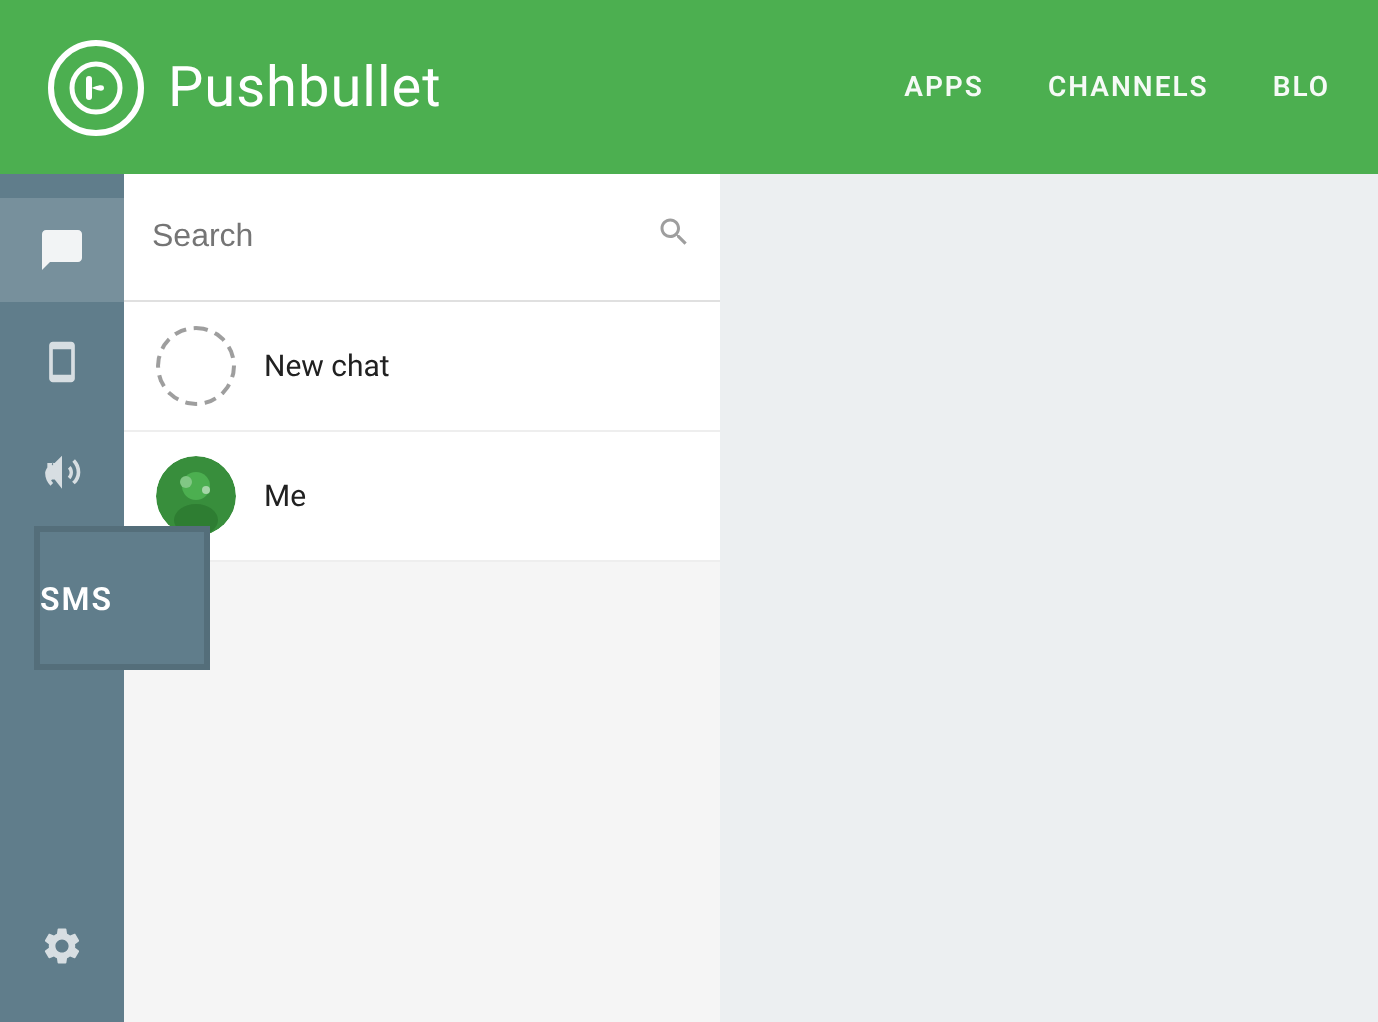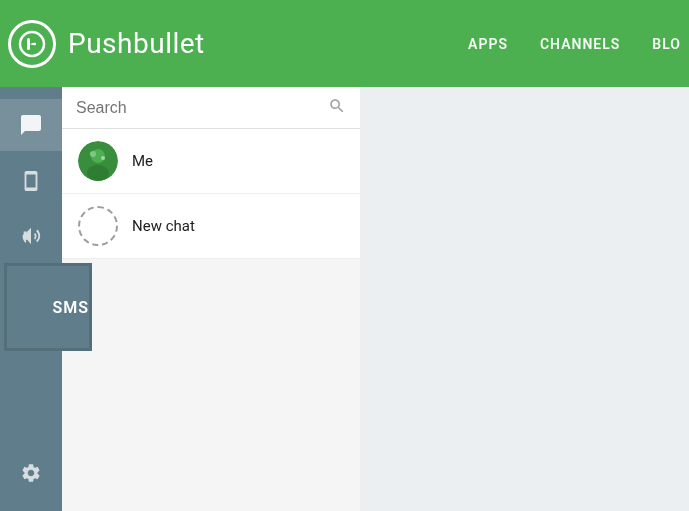--- a/index.html
+++ b/index.html
@@ -10,21 +10,21 @@
       overflow: hidden;
       background: #eceff1;
     }
 
     
     .header {
       background: #4caf50;
       height: 87px;
       display: flex;
       align-items: center;
-      padding: 0 8px;
+      padding: 0 24px;
       position: relative;
     }
     .header-logo {
       display: flex;
       align-items: center;
       gap: 12px;
     }
     .logo-icon {
       width: 48px;
       height: 48px;
@@ -92,29 +92,29 @@
       color: rgba(255,255,255,0.85);
       font-size: 22px;
       display: flex;
       align-items: center;
       justify-content: center;
     }
 
     
     .sms-box {
       position: absolute;
-      left: 4px;
+      left: 17px;
       top: 263px;
       width: 88px;
-      height: 88px;
+      height: 72px;
       border: 3px solid #546e7a;
       background: #607d8b;
       display: flex;
       align-items: center;
-      justify-content: flex-end;
+      justify-content: flex-start;
       z-index: 10;
     }
     .sms-label {
       color: white;
       font-size: 16px;
       font-weight: 600;
       letter-spacing: 1px;
     }
 
     
@@ -124,21 +124,21 @@
 
     
     .chat-list {
       width: 298px;
       background: #f5f5f5;
       display: flex;
       flex-direction: column;
     }
     .search-bar {
       background: white;
-      height: 42px;
+      height: 64px;
       display: flex;
       align-items: center;
       padding: 0 14px;
       border-bottom: 1px solid #e0e0e0;
       gap: 8px;
     }
     .search-input {
       flex: 1;
       border: none;
       outline: none;
@@ -257,35 +257,35 @@
     <div class="search-bar">
       <input class="search-input" type="text" placeholder="Search" style="">
       <span class="search-icon-wrap">
         <svg width="18" height="18" viewBox="0 0 24 24" fill="#9e9e9e">
           <path d="M15.5 14h-.79l-.28-.27C15.41 12.59 16 11.11 16 9.5 16 5.91 13.09 3 9.5 3S3 5.91 3 9.5 5.91 16 9.5 16c1.61 0 3.09-.59 4.23-1.57l.27.28v.79l5 4.99L20.49 19l-4.99-5zm-6 0C7.01 14 5 11.99 5 9.5S7.01 5 9.5 5 14 7.01 14 9.5 11.99 14 9.5 14z"></path>
         </svg>
       </span>
     </div>
 
     <div class="chat-item">
+      <div class="avatar-new"></div>
+      <span class="chat-name">New chat</span>
+    </div>
+
+    <div class="chat-item">
       <div class="avatar">
         <svg width="40" height="40" viewBox="0 0 40 40">
           <circle cx="20" cy="20" r="20" fill="#388e3c"></circle>
 
           <circle cx="20" cy="15" r="7" fill="#4caf50"></circle>
           <ellipse cx="20" cy="32" rx="11" ry="8" fill="#2e7d32"></ellipse>
 
           <circle cx="15" cy="13" r="3" fill="#81c784"></circle>
           <circle cx="25" cy="17" r="2" fill="#a5d6a7"></circle>
         </svg>
       </div>
       <span class="chat-name">Me</span>
     </div>
-
-    <div class="chat-item">
-      <div class="avatar-new"></div>
-      <span class="chat-name">New chat</span>
-    </div>
   </div>
 
   <div class="right-area"></div>
 
 </div>
 
 </body></html>

